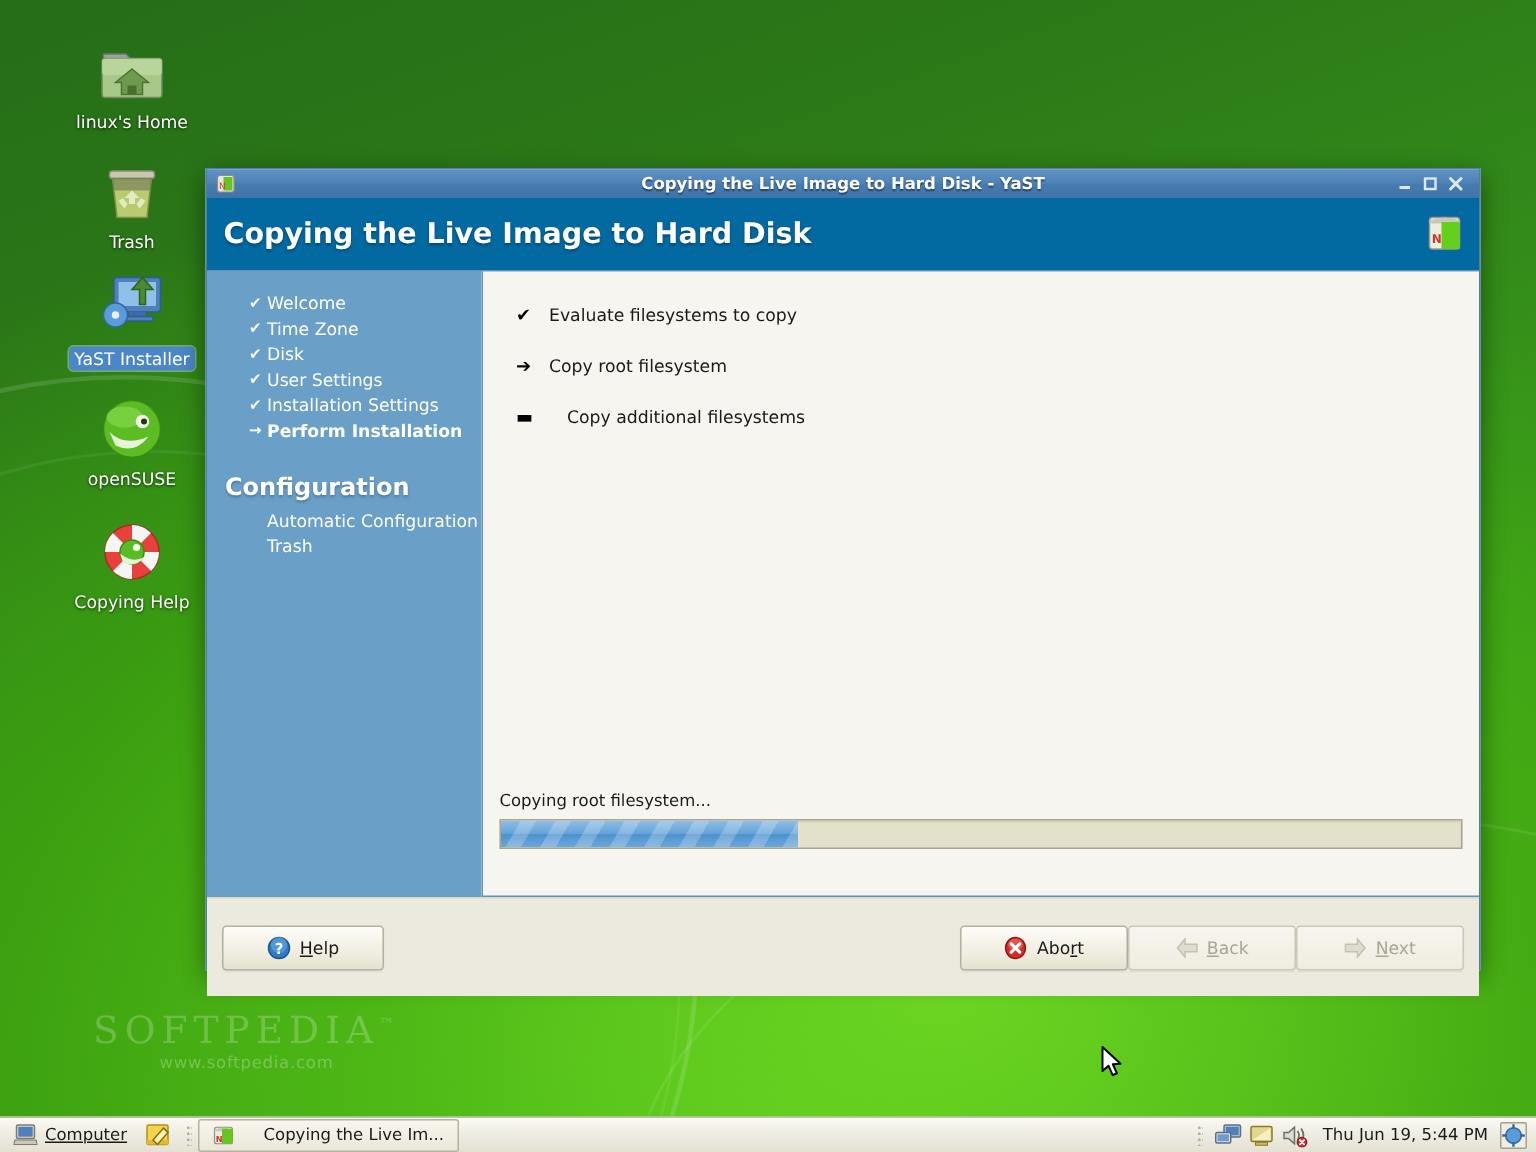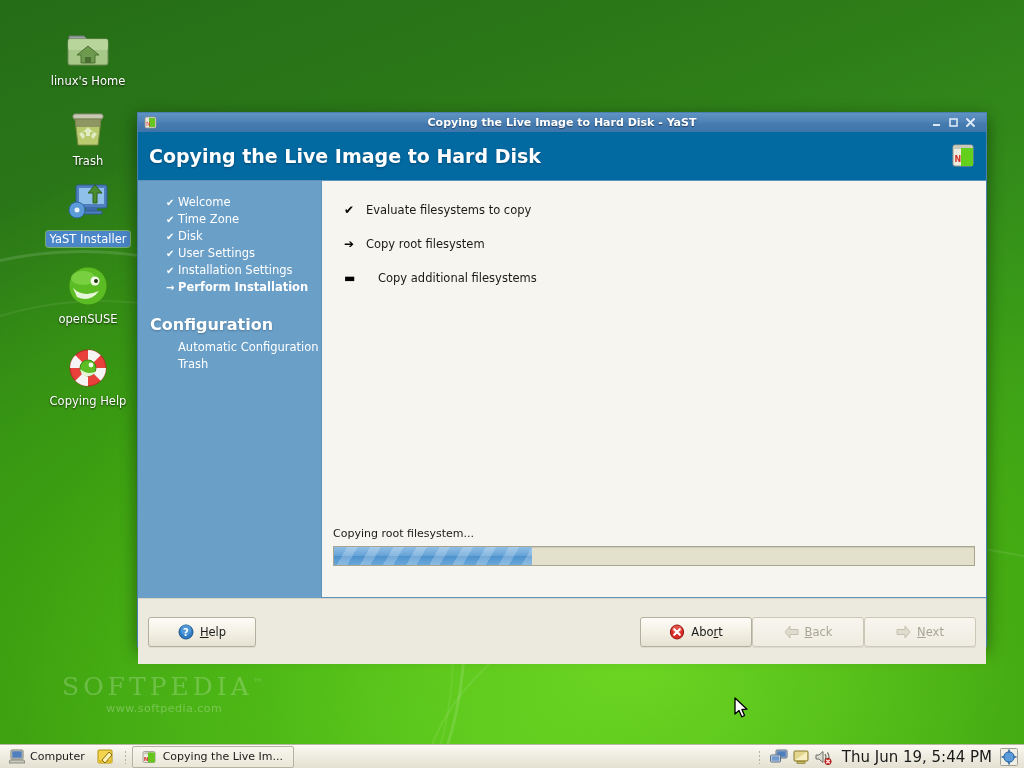--- a/index.html
+++ b/index.html
@@ -108,31 +108,31 @@
   .btn .u{text-decoration:underline;}
   #buttonbar .right{margin-left:auto;display:flex;}
 
   
   #taskbar{
     position:absolute;left:0;bottom:0;width:1024px;height:24px;
     background:linear-gradient(180deg,#fbfaf4 0%,#efede2 45%,#e4e1d2 100%);
     border-top:1px solid #b9b6a5;display:flex;align-items:center;padding:0 3px;box-sizing:border-box;
     font-size:11px;color:#1a1a1a;
   }
-  .tbitem{display:flex;align-items:center;gap:5px;padding:0 6px;height:20px;cursor:pointer;}
+  .tbitem{display:flex;align-items:center;gap:5px;padding:0 6px;height:20px;cursor:pointer;text-decoration:underline;}
   .tbtask{
-    display:flex;align-items:center;gap:7px;height:20px;padding:0 9px;min-width:142px;
+    display:flex;align-items:center;gap:20px;height:20px;padding:0 9px;min-width:142px;
     background:linear-gradient(180deg,#f8f6ee 0%,#eae7d8 100%);
     border:1px solid #b5b2a1;border-radius:2px;cursor:pointer;
   }
   .grip{width:4px;height:14px;margin:0 4px;
     background-image:radial-gradient(circle,#b3b0a0 1px,transparent 1px);
     background-size:3px 4px;}
   #tray{margin-left:auto;display:flex;align-items:center;gap:4px;padding-right:3px;}
-  #clock{font-size:15px;color:#1a1a1a;padding:0 4px;white-space:nowrap;text-align:center;}
+  #clock{font-size:11px;color:#1a1a1a;padding:0 4px;white-space:nowrap;text-align:center;}
 
   
   #wm{position:absolute;left:62px;top:672px;text-align:center;pointer-events:none;user-select:none;}
   #wm .big{font-family:"DejaVu Serif","Liberation Serif",serif;font-size:25px;letter-spacing:4px;
     color:rgba(255,255,255,.22);}
   #wm .big sup{font-size:10px;vertical-align:super;}
   #wm .small{font-size:11px;color:rgba(255,255,255,.26);letter-spacing:.5px;margin-top:1px;}
 
   #cursor{position:absolute;left:733px;top:697px;pointer-events:none;}
 </style>

